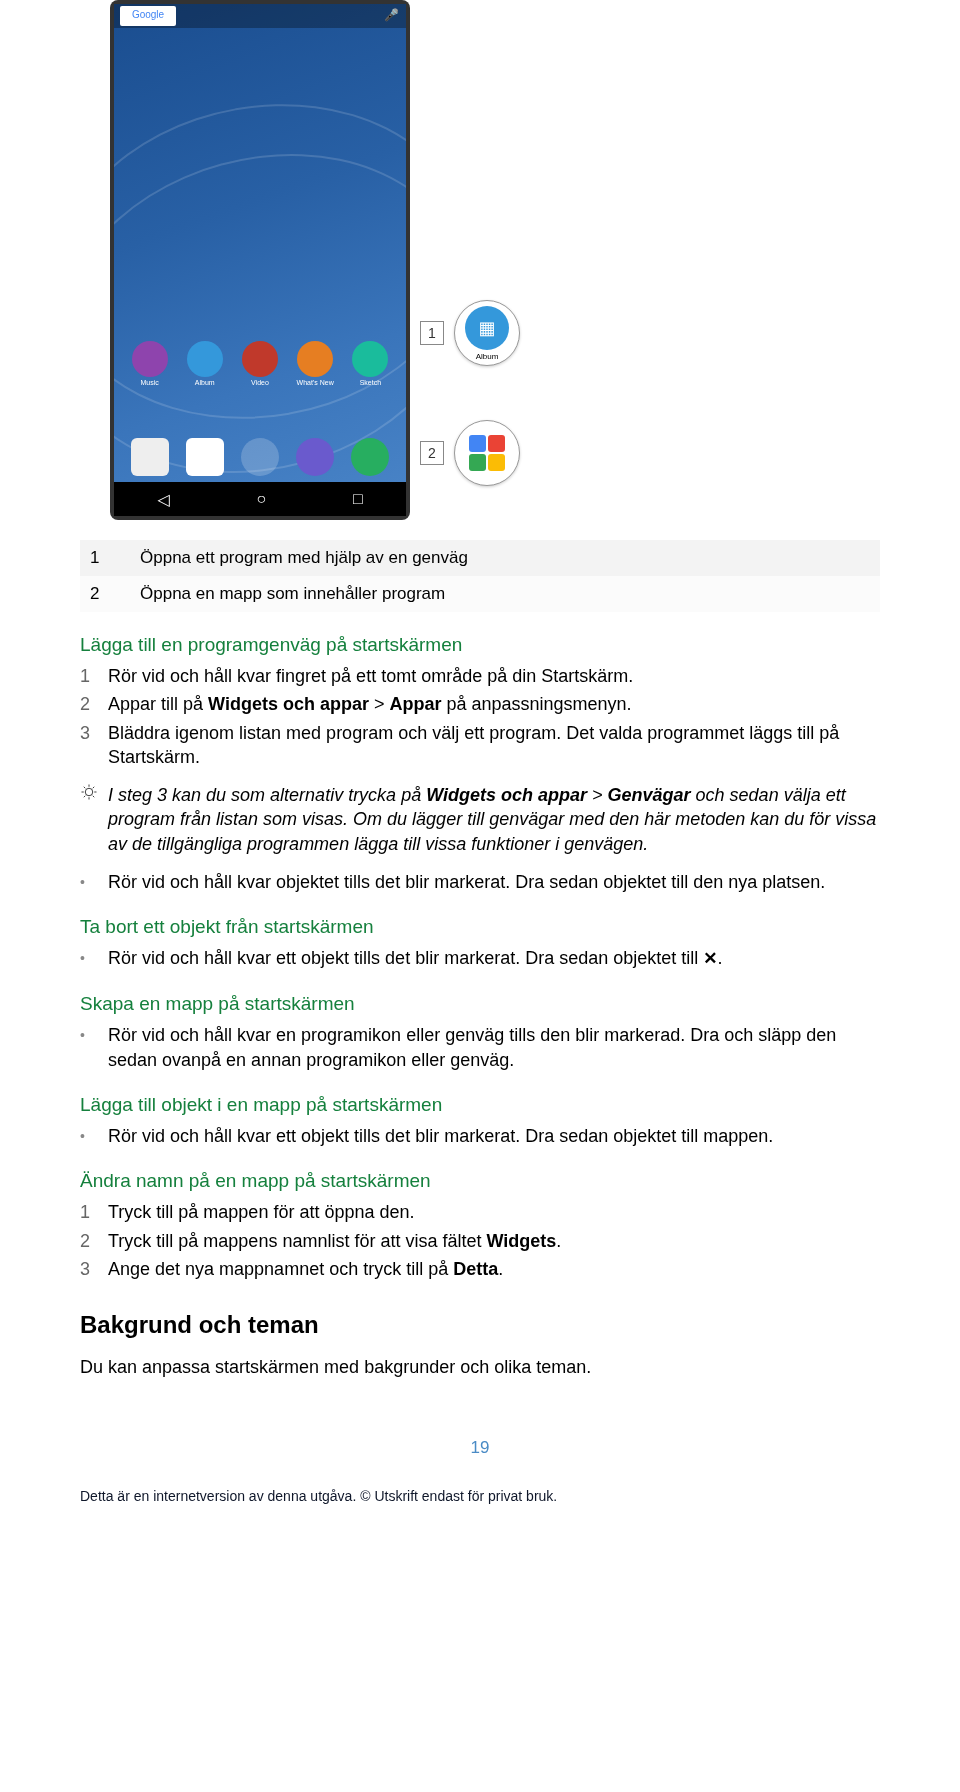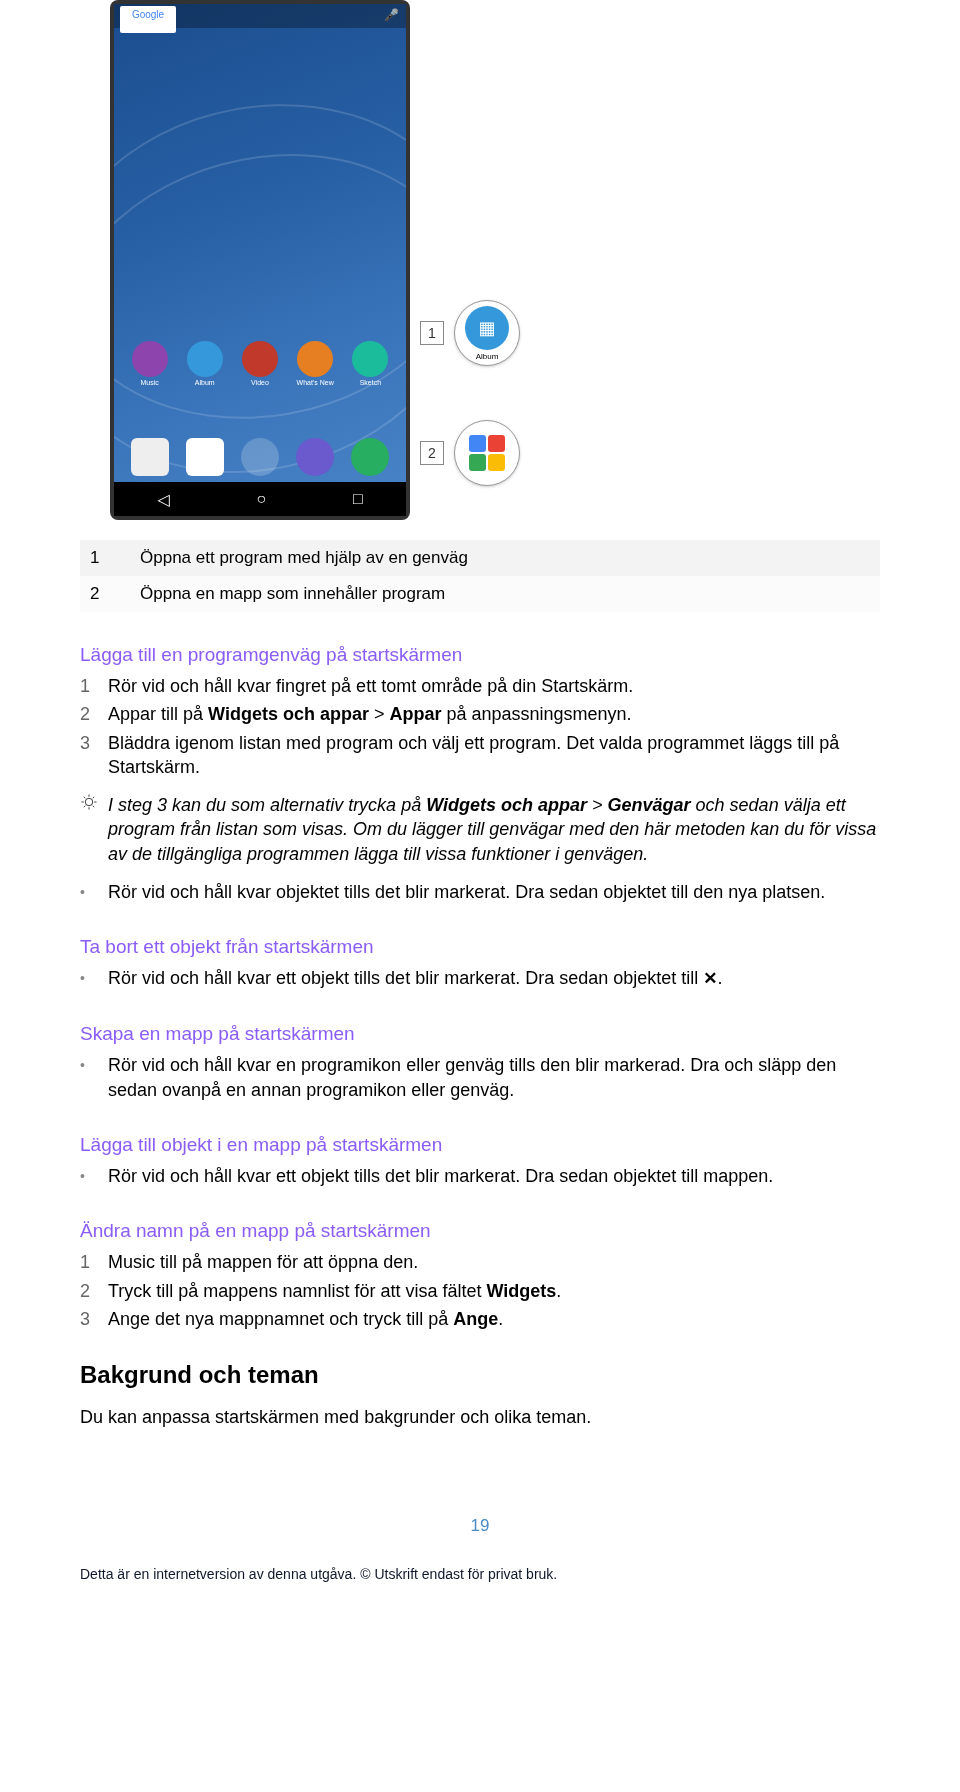--- a/index.html
+++ b/index.html
@@ -34,21 +34,21 @@
   .phone-statusbar {
     height: 24px;
     background: rgba(0,0,0,0.3);
     position: relative;
   }
   .phone-google {
     position: absolute;
     left: 6px;
     top: 2px;
     width: 56px;
-    height: 27px;
+    height: 20px;
     background: #fff;
     border-radius: 2px;
     font-size: 10px;
     color: #4285f4;
     text-align: center;
     line-height: 18px;
   }
   .phone-mic {
     position: absolute;
     right: 8px;
@@ -179,23 +179,23 @@
   .legend-table td {
     padding: 8px 10px;
     font-size: 17px;
     vertical-align: top;
   }
   .legend-table td:first-child {
     width: 30px;
   }
 
   .section-heading {
-    color: #8b5cf6;
+    color: #15803d;
     font-size: 19px;
-    margin: 32px 0 8px 0;
+    margin: 22px 0 8px 0;
   }
   .numbered-list, .bullet-list {
     list-style: none;
     padding: 0;
     margin: 0 0 14px 0;
   }
   .numbered-list li, .bullet-list li {
     display: flex;
     margin-bottom: 4px;
     line-height: 1.35;
@@ -236,21 +236,21 @@
   .close-icon {
     display: inline-block;
     font-weight: bold;
     font-size: 17px;
   }
 
   .page-number {
     text-align: center;
     color: #4a8bc5;
     font-size: 17px;
-    margin-top: 88px;
+    margin-top: 60px;
   }
   .footer {
     text-align: left;
     color: #0f172a;
     font-size: 14px;
     margin-top: 30px;
   }
 </style>
 </head>
 <body>
@@ -406,32 +406,32 @@
     <li>
       <span class="list-marker">•</span>
       <span class="list-content">Rör vid och håll kvar ett objekt tills det blir markerat. Dra sedan objektet till mappen.</span>
     </li>
   </ul>
 
   <div class="section-heading">Ändra namn på en mapp på startskärmen</div>
   <ol class="numbered-list">
     <li>
       <span class="list-marker">1</span>
-      <span class="list-content">Music till på mappen för att öppna den.</span>
+      <span class="list-content">Tryck till på mappen för att öppna den.</span>
     </li>
     <li>
       <span class="list-marker">2</span>
       <span class="list-content">
         <span>Tryck till på mappens namnlist för att visa fältet </span><span class="bold">Widgets</span><span>.</span>
       </span>
     </li>
     <li>
       <span class="list-marker">3</span>
       <span class="list-content">
-        <span>Ange det nya mappnamnet och tryck till på </span><span class="bold">Ange</span><span>.</span>
+        <span>Ange det nya mappnamnet och tryck till på </span><span class="bold">Detta</span><span>.</span>
       </span>
     </li>
   </ol>
 
   <h2 class="main-heading">Bakgrund och teman</h2>
   <p>Du kan anpassa startskärmen med bakgrunder och olika teman.</p>
 
   <div class="page-number">19</div>
   <div class="footer">Detta är en internetversion av denna utgåva. © Utskrift endast för privat bruk.</div>
 

